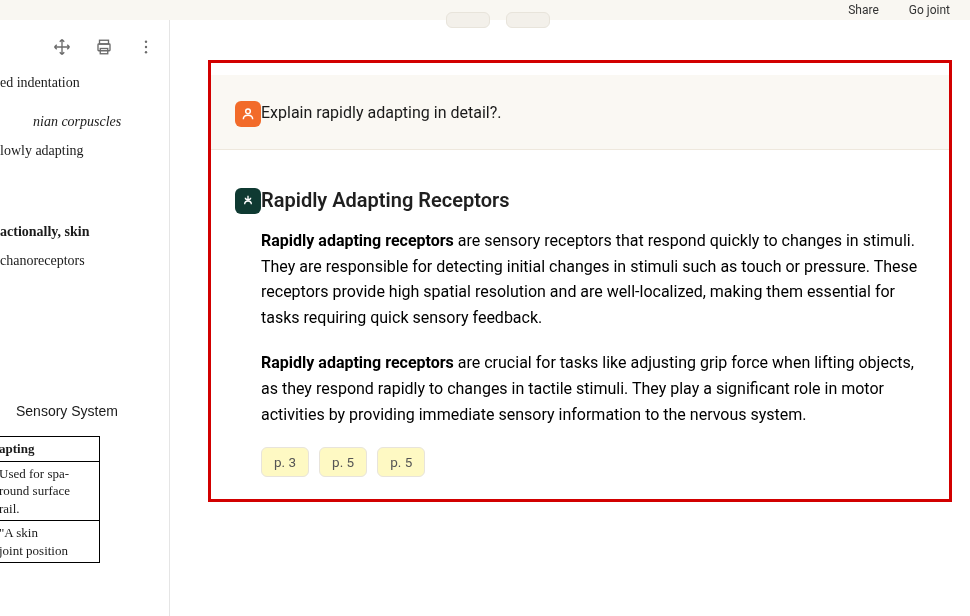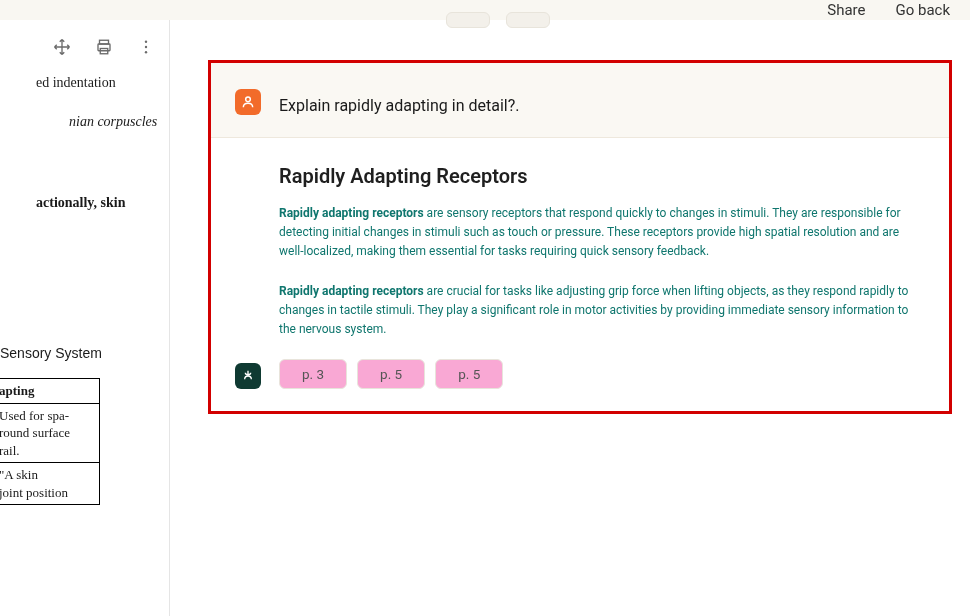--- a/index.html
+++ b/index.html
@@ -17,21 +17,21 @@
     }
     .top-bar {
       position: absolute;
       top: 0;
       right: 0;
       height: 20px;
       display: flex;
       gap: 30px;
       padding-right: 20px;
       align-items: center;
-      font-size: 15px;
+      font-size: 12px;
       color: #333;
     }
     .left-panel {
       position: absolute;
       left: 0;
       top: 20px;
       width: 170px;
       height: 596px;
       background: #fff;
       border-right: 1px solid #e5e5e5;
@@ -54,31 +54,31 @@
       padding: 0 0 0 0;
       font-family: Georgia, "Times New Roman", serif;
       font-size: 14px;
       line-height: 1.5;
       color: #1a1a1a;
       overflow: hidden;
     }
     .doc-block {
       margin-bottom: 8px;
       text-align: justify;
-      margin-left: 36px;
     }
     .doc-block em {
       font-style: italic;
       padding-left: 33px;
     }
     .section-title {
       margin-top: 130px;
       margin-bottom: 14px;
       font-size: 14px;
       font-family: -apple-system, sans-serif;
+      padding-left: 16px;
     }
     .mini-table {
       border: 1px solid #000;
       font-size: 13px;
       line-height: 1.35;
       text-align: left;
       width: 108px;
       margin-left: -8px;
     }
     .mini-table .th {
@@ -110,38 +110,38 @@
       height: 70px;
       background: #bfbfbf;
       border-radius: 5px;
     }
     .pill-row {
       display: flex;
       gap: 10px;
       margin-top: 6px;
     }
     .pill {
-      background: #f9a8d4;
+      background: #fef9c3;
       border: 1px solid #e8e4db;
       border-radius: 6px;
-      padding: 6px 22px;
+      padding: 6px 12px;
       font-size: 13.5px;
       color: #555;
       cursor: pointer;
     }
     .conversation {
       border: 3px solid #d20000;
       margin-top: 40px;
       padding: 0;
     }
     .msg-row {
       display: flex;
-      align-items: flex-end;
-      gap: 18px;
+      align-items: flex-start;
       padding: 26px 30px 22px 24px;
+      margin-top: 12px;
     }
     .user-row {
       background: #faf8f3;
       border-bottom: 1px solid #eee8dd;
     }
     .avatar {
       width: 26px;
       height: 26px;
       border-radius: 6px;
       flex-shrink: 0;
@@ -168,24 +168,24 @@
       flex: 1;
       color: #1a1a1a;
     }
     .bot-title {
       font-size: 20px;
       font-weight: 600;
       margin-bottom: 16px;
       color: #1f1f1f;
     }
     .bot-para {
-      font-size: 12px;
+      font-size: 16px;
       line-height: 1.6;
       margin-bottom: 20px;
-      color: #0f766e;
+      color: #000000;
     }
     .bot-para strong {
       font-weight: 700;
     }
     .ghost-pills {
       position: absolute;
       top: -8px;
       left: 276px;
       display: flex;
       gap: 16px;
@@ -196,21 +196,21 @@
       border-radius: 6px;
       width: 44px;
       height: 16px;
     }
   </style>
 </head>
 <body>
 
 <div class="top-bar">
   <span>Share</span>
-  <span>Go back</span>
+  <span>Go joint</span>
 </div>
 
 <div class="left-panel">
   <div class="toolbar">
     <span>
       <svg viewBox="0 0 24 24" fill="none" stroke="#6b6b6b" stroke-width="1.8">
         <path d="M12 2v20M2 12h20M12 2l-3 3M12 2l3 3M12 22l-3-3M12 22l3-3M2 12l3-3M2 12l3 3M22 12l-3-3M22 12l-3 3"></path>
       </svg>
     </span>
     <span>
@@ -226,21 +226,23 @@
           <circle cx="12" cy="12" r="1.6"></circle>
           <circle cx="12" cy="19" r="1.6"></circle>
       </svg>
     </span>
   </div>
   <div class="doc-content">
     <div class="doc-block">ed indentation</div>
     <div class="doc-block" style="margin-top:18px;">
       <em>nian corpuscles</em>
     </div>
+    <div class="doc-block">lowly adapting</div>
     <div class="doc-block" style="margin-top:60px;font-weight:bold;">actionally, skin</div>
+    <div class="doc-block">chanoreceptors</div>
     <div class="section-title">Sensory System</div>
     <div class="mini-table">
       <div class="th">apting</div>
       <div class="td" style="white-space:pre-line;"> Used for spa-
 round surface
 rail.</div>
       <div class="td" style="white-space:pre-line;">   "A skin
 joint position</div>
     </div>
   </div>

